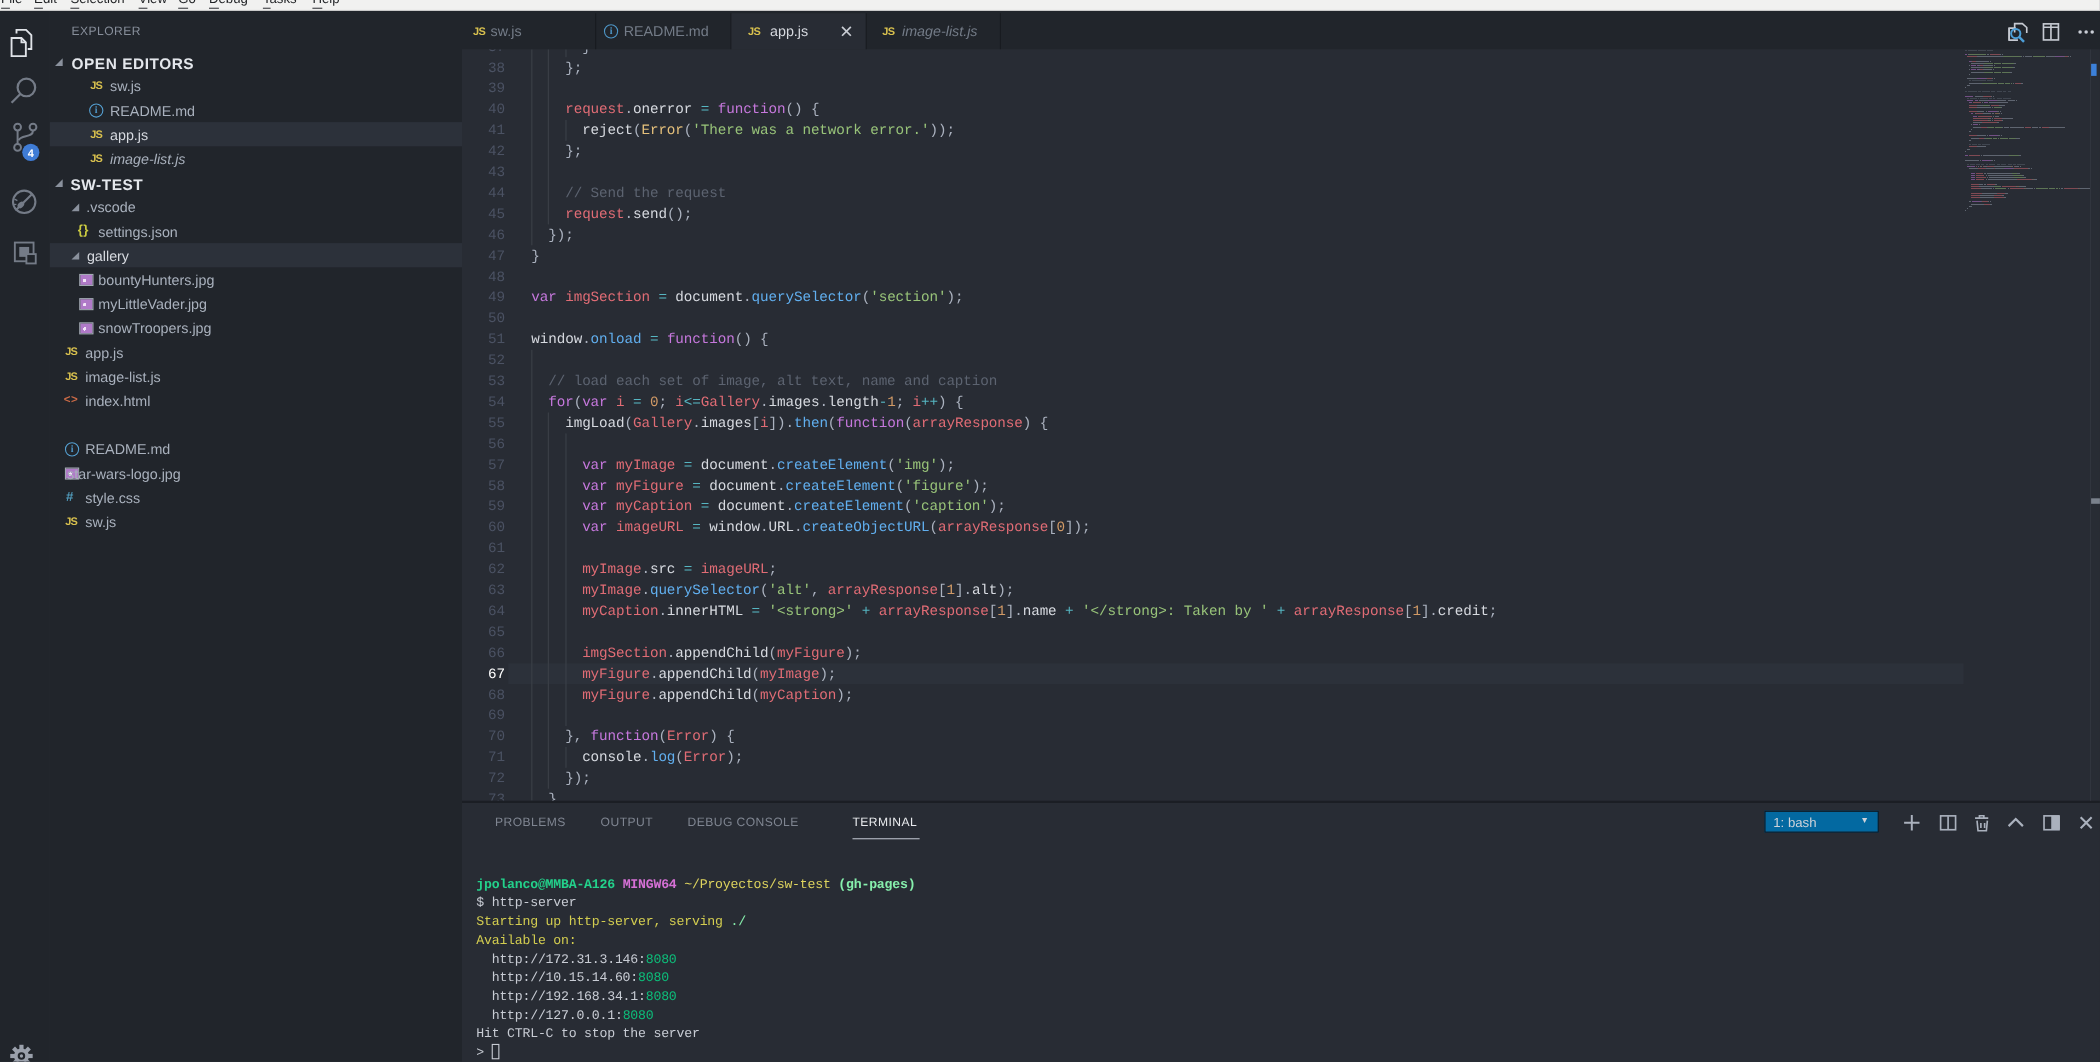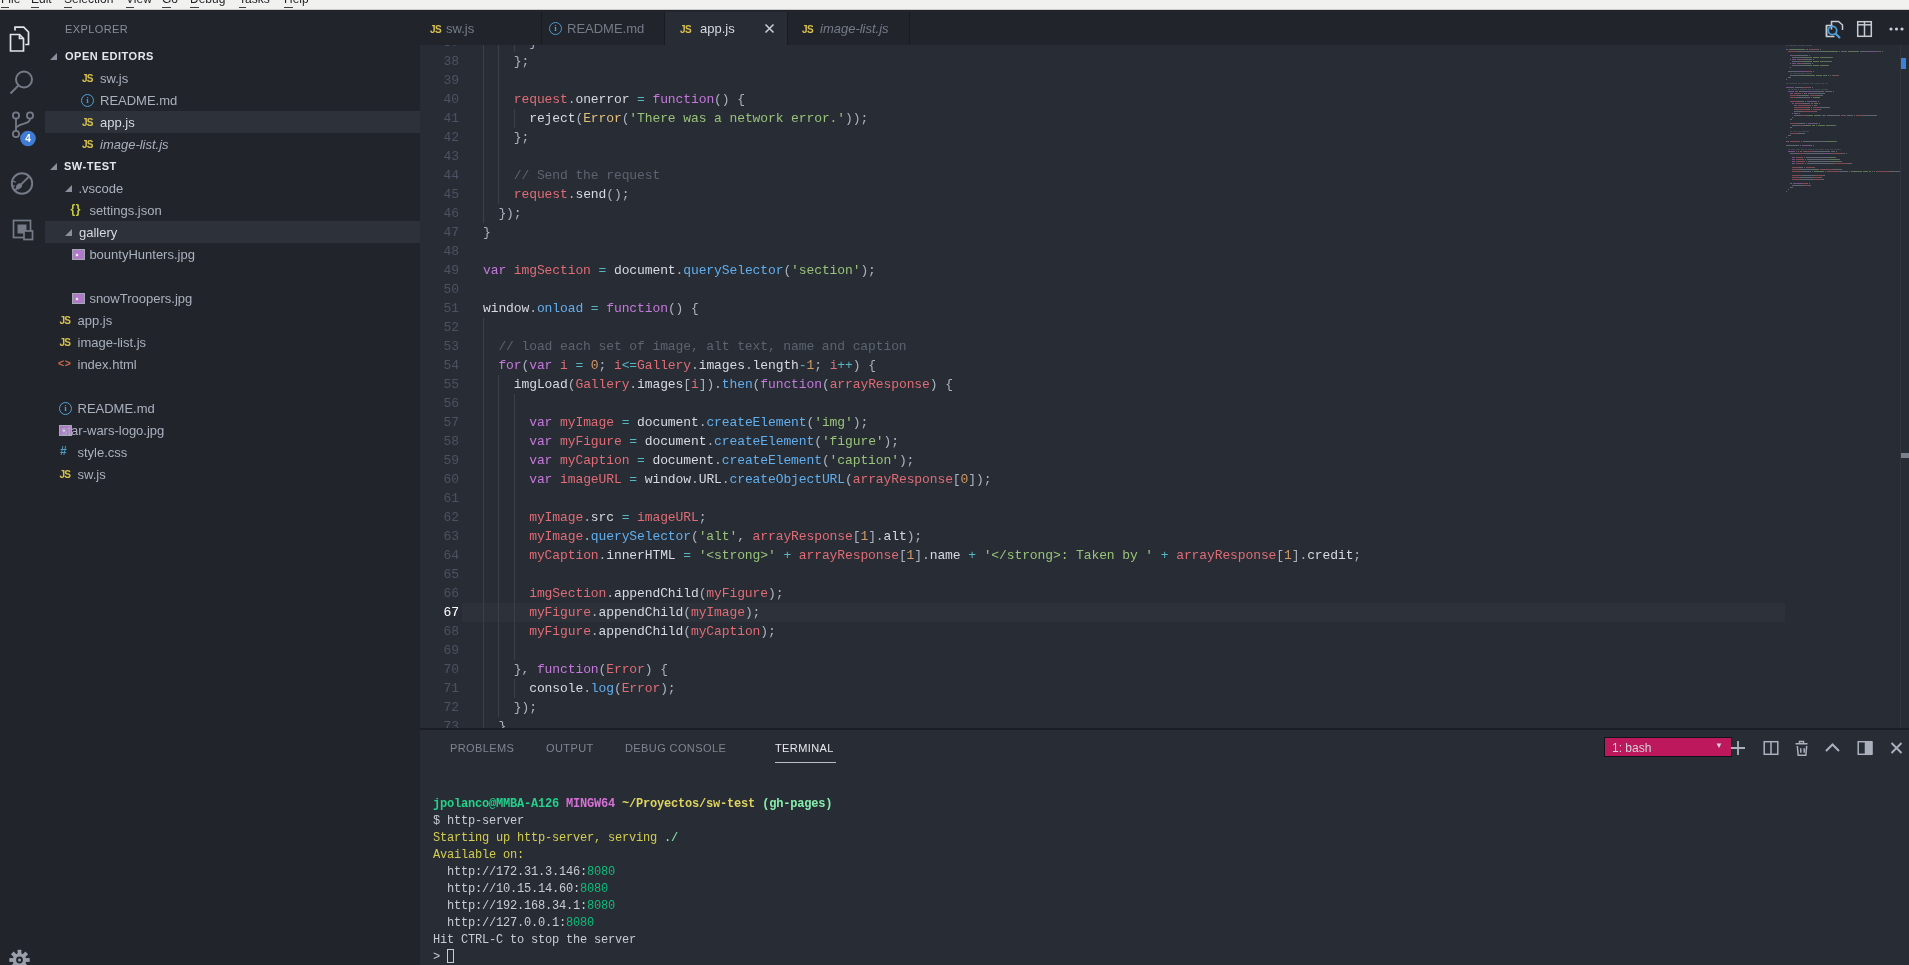--- a/index.html
+++ b/index.html
@@ -21,21 +21,21 @@
 .r{color:#e06c75}.p{color:#c678dd}.g{color:#98c379}.y{color:#e5c07b}.b{color:#61afef}
 .c{color:#56b6c2}.o{color:#d19a66}.cm{color:#5c6370}.wh{color:#d7dae0}
 .ig{position:absolute;width:1px;background:#3b4048}
 #curline{position:absolute;left:42px;top:557.5px;width:1323px;height:19px;background:#2c313a}
 #panel{left:420px;top:728px;width:1489px;height:237px;background:#282c34;border-top:2px solid #1b1e24}
 .ptab{position:absolute;top:12px;font-size:11px;letter-spacing:0.4px;color:#7f8591}
 #term{position:absolute;left:13px;top:66px;font-family:"Liberation Mono",monospace;font-size:12px;letter-spacing:-0.2px;line-height:17px;color:#c8ccd4;white-space:pre}
 .tg{color:#23d18b}.tm{color:#d670d6}.ty{color:#ded45e}.tc{color:#86efac}.tyb{color:#d3cd50}.tgn{color:#0dbc79}
 .row{position:absolute;left:0;width:375px;height:22px}
 .rtxt{position:absolute;top:3.5px;font-size:13px;color:#a9b1bd;white-space:nowrap}
-.hdr{position:absolute;top:5px;font-size:11px;font-weight:700;color:#e4e7ec;letter-spacing:0.5px}
+.hdr{position:absolute;top:5px;font-size:14px;font-weight:700;color:#e4e7ec;letter-spacing:0.5px}
 .tw{position:absolute;width:0;height:0;border-left:7px solid transparent;border-bottom:7px solid #8a919d;top:8px}
 .sjs{position:absolute;top:6px;font-weight:700;font-size:10px;color:#d8c04e;letter-spacing:-0.8px}
 .smd{position:absolute;top:4.5px;width:13px;height:13px;border:1.5px solid #55a0d2;border-radius:50%;color:#4e97c8;font-size:9px;text-align:center;line-height:11px;font-family:"Liberation Serif",serif;font-weight:700}
 .simg{position:absolute;top:5.5px;width:13px;height:11px;border:1px solid #a3aab4;background:radial-gradient(circle at 4px 5px,#f0e3f6 0 1.5px,transparent 1.6px),linear-gradient(#b07ac8,#b07ac8)}
 .sel{background:#2c313a}
 </style>
 </head>
 <body>
 <div class="a" id="menubar">
 <span class="mi" style="left:1px">File</span>
@@ -90,20 +90,24 @@
       <span style="position:absolute;left:25.6px;top:2.5px;font-weight:700;font-size:12px;color:#cbcb41;letter-spacing:0.5px">{}</span>
       <span class="rtxt" style="left:44.4px">settings.json</span>
     </div>
 <div class="row sel" style="top:211px">
       <div class="tw" style="left:20px"></div>
       <span class="rtxt" style="left:34px;color:#d7dae0">gallery</span>
     </div>
 <div class="row" style="top:233px">
       <span class="simg" style="left:26.6px"></span>
       <span class="rtxt" style="left:44.4px">bountyHunters.jpg</span>
+    </div>
+<div class="row" style="top:255px">
+      <span class="simg" style="left:26.6px"></span>
+      <span class="rtxt" style="left:44.4px">myLittleVader.jpg</span>
     </div>
 <div class="row" style="top:277px">
       <span class="simg" style="left:26.6px"></span>
       <span class="rtxt" style="left:44.4px">snowTroopers.jpg</span>
     </div>
 <div class="row" style="top:299px">
       <span class="sjs" style="left:14.4px">JS</span>
       <span class="rtxt" style="left:32.5px">app.js</span>
     </div>
 <div class="row" style="top:321px">
@@ -305,31 +309,31 @@
     });
   }</div>
 </div>
 
 <div class="a" id="panel">
 <span class="ptab" style="left:30px">PROBLEMS</span>
 <span class="ptab" style="left:126px">OUTPUT</span>
 <span class="ptab" style="left:205px">DEBUG CONSOLE</span>
 <span class="ptab" style="left:355px;color:#e8eaed">TERMINAL</span>
 <div style="position:absolute;left:355px;top:31.5px;width:61px;height:1px;background:#b9bec7"></div>
-<div id="term"><span class="tg" style="font-weight:700">jpolanco@MMBA-A126</span> <span class="tm" style="font-weight:700">MINGW64</span> <span class="ty" style="font-weight:700">~/Proyectos/sw-test</span> <span class="tc" style="font-weight:700">(gh-pages)</span>
+<div id="term"><span class="tg" style="font-weight:700">jpolanco@MMBA-A126</span> <span class="tm" style="font-weight:700">MINGW64</span> <span class="ty" style="font-weight:400">~/Proyectos/sw-test</span> <span class="tc" style="font-weight:700">(gh-pages)</span>
 $ http-server
 <span class="tyb">Starting up http-server, serving</span> <span class="tc">./</span>
 <span class="tyb">Available on:</span>
   http://172.31.3.146:<span class="tgn">8080</span>
   http://10.15.14.60:<span class="tgn">8080</span>
   http://192.168.34.1:<span class="tgn">8080</span>
   http://127.0.0.1:<span class="tgn">8080</span>
 Hit CTRL-C to stop the server
 &gt; <span style="display:inline-block;width:7px;height:14px;border:1px solid #c8ccd4;vertical-align:-3px"></span></div>
-<div style="position:absolute;left:1184px;top:7px;width:128px;height:20px;background:#be185d;border:1px solid #10131a">
+<div style="position:absolute;left:1184px;top:7px;width:104px;height:20px;background:#0369a1;border:1px solid #10131a">
 <span style="position:absolute;left:7px;top:3px;font-size:12px;color:#cfd3da">1: bash</span>
 <span style="position:absolute;right:8px;top:3px;font-size:8px;color:#cfd3da">▼</span>
 </div>
 <svg style="position:absolute;left:1304px;top:8px" width="185" height="20" viewBox="0 0 185 20">
 <g stroke="#aab1bd" stroke-width="1.8" fill="none">
 <path d="M14,3 v14 M7,10 h14"></path>
 <g stroke-width="1.5">
           <rect x="40.2" y="3.7" width="13.6" height="12.6"></rect>
           <path d="M47,4 v12"></path>
         </g>

